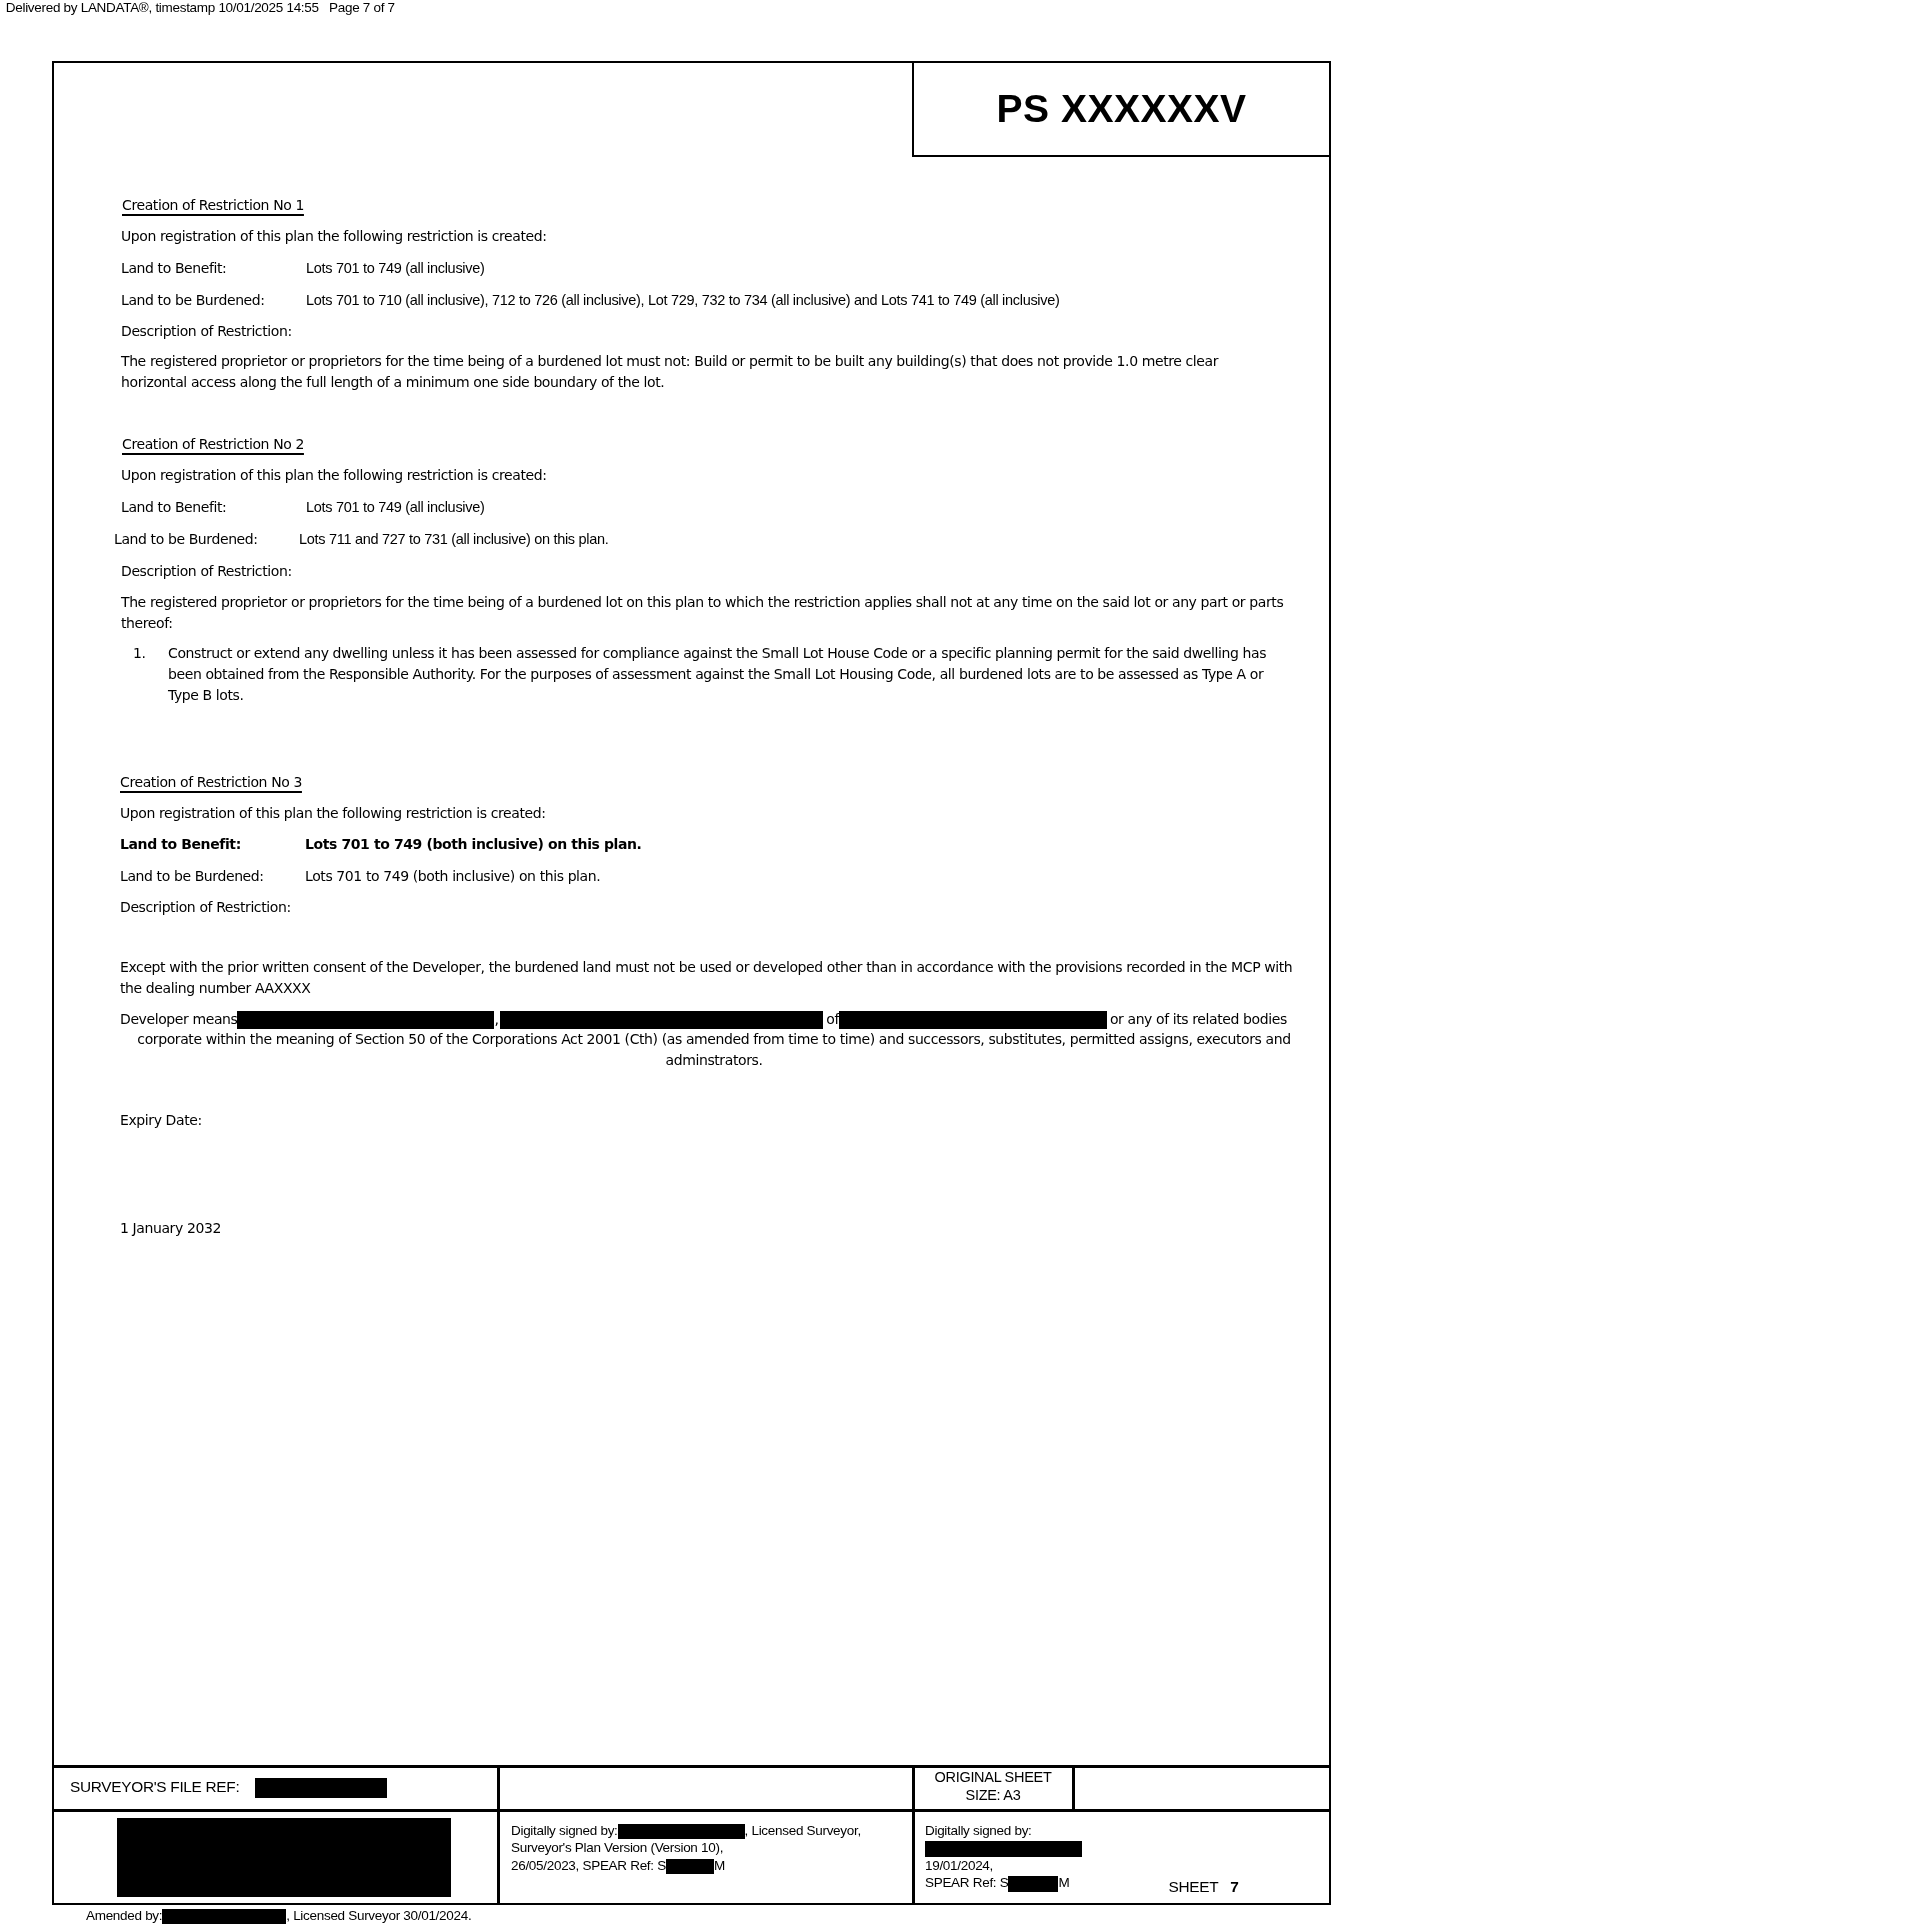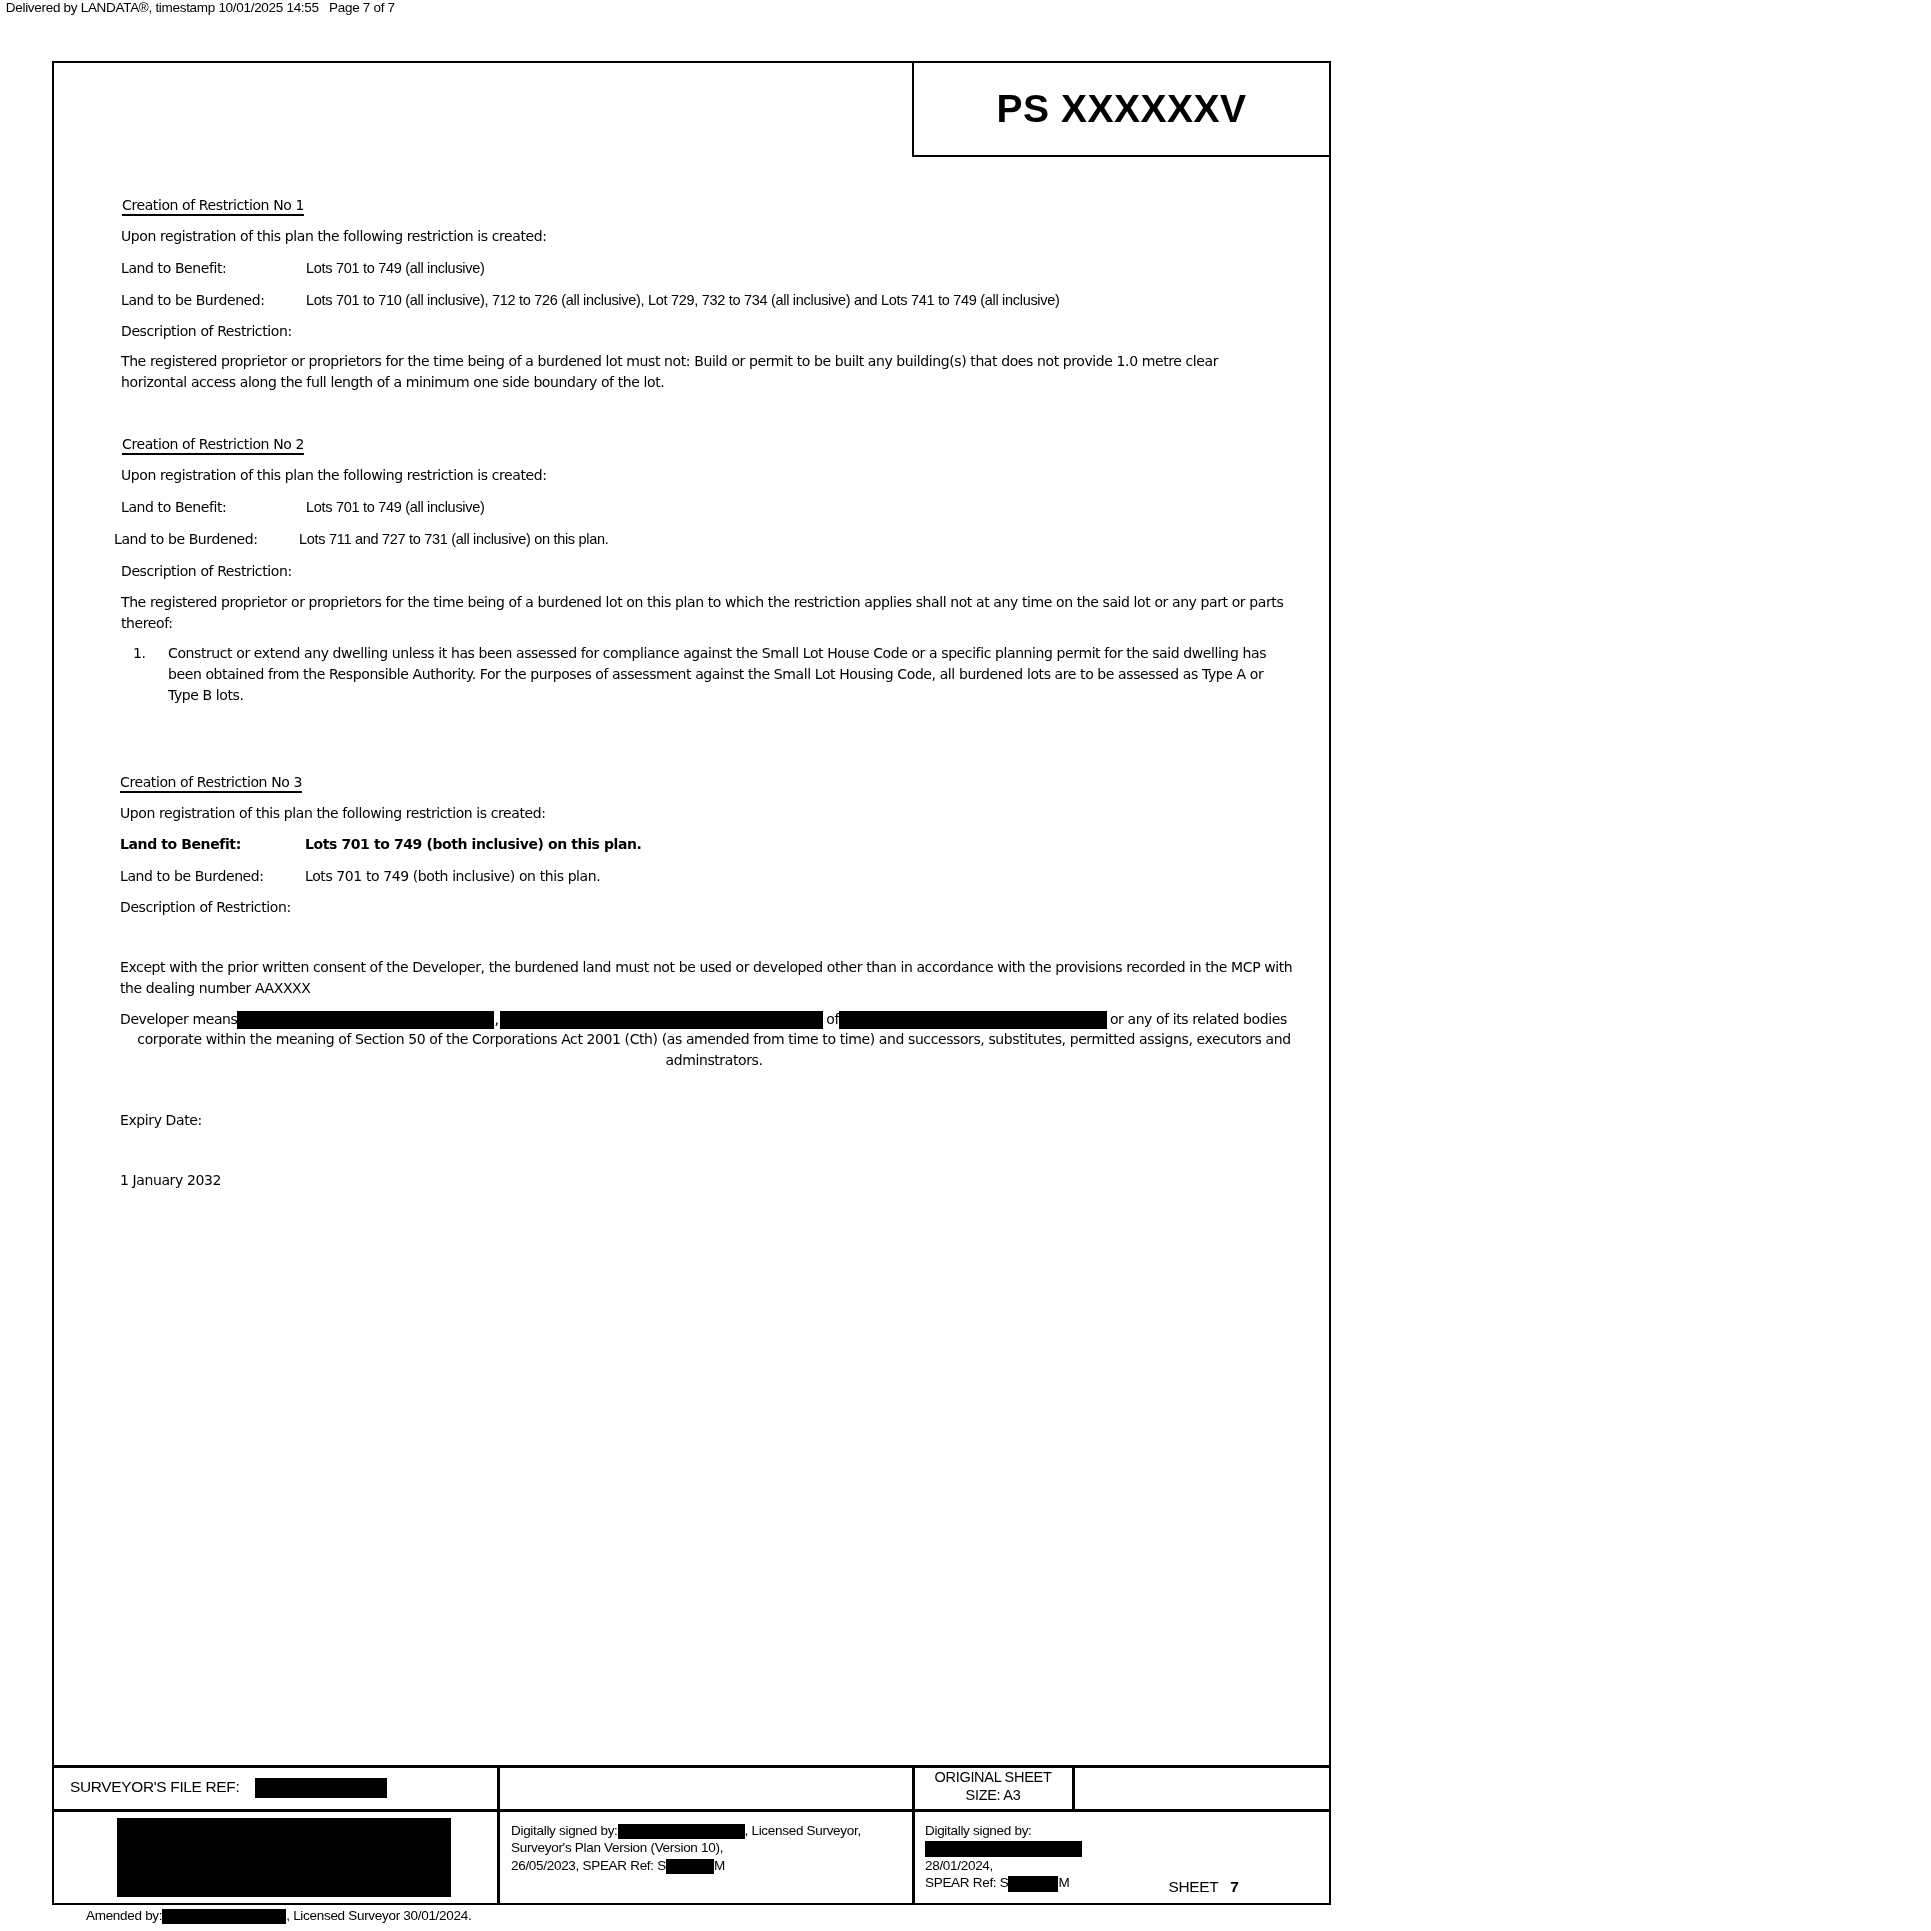--- a/index.html
+++ b/index.html
@@ -71,21 +71,21 @@
   </div>
   <div class="line" style="left:120px; top:899px;">Description of Restriction:</div>
   <div class="para" style="left:120px; top:957px; width:1178px;">Except with the prior written consent of the Developer, the burdened land must not be used or developed other than in accordance with the provisions recorded in the MCP with the dealing number AAXXXX</div>
 
   <div class="line" style="left:120px; top:1011px;">
     <span>Developer means</span><span class="redact" style="width:257px; height:17.4px;"></span><span>,</span><span class="redact" style="width:323px; height:17.4px; margin-left:1.9px;"></span><span style="margin-left:2.9px;">of</span><span class="redact" style="width:268px; height:17.4px;"></span><span style="margin-left:2.9px;">or any of its related bodies</span>
   </div>
   <div class="para" style="left:120px; top:1029px; width:1188px;text-align:center;">corporate within the meaning of Section 50 of the Corporations Act 2001 (Cth) (as amended from time to time) and successors, substitutes, permitted assigns, executors and adminstrators.</div>
 
   <div class="line" style="left:120px; top:1112px;">Expiry Date:</div>
-  <div class="line" style="left:120px; top:1172px;">1 January 2032</div>
+  <div class="line" style="left:120px; top:1220px;">1 January 2032</div>
 </div>
 
 <div>
   <div class="hline" style="left:52px; top:1765px; width:1279px;"></div>
   <div class="hline" style="left:52px; top:1809px; width:1279px;"></div>
   <div class="vline" style="left:497px; top:1765px; height:140px;"></div>
   <div class="vline" style="left:912px; top:1765px; height:140px;"></div>
   <div class="vline" style="left:1072px; top:1765px; height:46px;"></div>
 
   <div class="cell-text" style="left:70px; top:1778px; font-size:15.4px;">
@@ -106,21 +106,21 @@
 
   <div class="cell-text" style="left:511px; top:1822px; font-size:13.5px; line-height:17.4px; white-space:nowrap;">
     <div><span>Digitally signed by:</span><span class="redact" style="width:127px; height:15.4px;"></span><span>, Licensed Surveyor,</span></div>
     <div>Surveyor's Plan Version (Version 10),</div>
     <div><span>26/05/2023, SPEAR Ref: S</span><span class="redact" style="width:48px; height:15.4px;"></span><span>M</span></div>
   </div>
 
   <div class="cell-text" style="left:925px; top:1822px; font-size:13.5px; line-height:17.4px; white-space:nowrap;">
     <div>Digitally signed by:</div>
     <div><span class="redact" style="width:157px; height:16.4px;"></span></div>
-    <div>28/01/2024,</div>
+    <div>19/01/2024,</div>
     <div><span>SPEAR Ref: S</span><span class="redact" style="width:50px; height:15.4px;"></span><span>M</span></div>
   </div>
 </div>
 
 <div class="cell-text" style="left:86px; top:1908px; font-size:13.5px; white-space:nowrap;">
   <span>Amended by:</span><span class="redact" style="width:124px; height:15.4px;"></span><span>, Licensed Surveyor 30/01/2024.</span>
 </div>
 
 
 </body></html>

